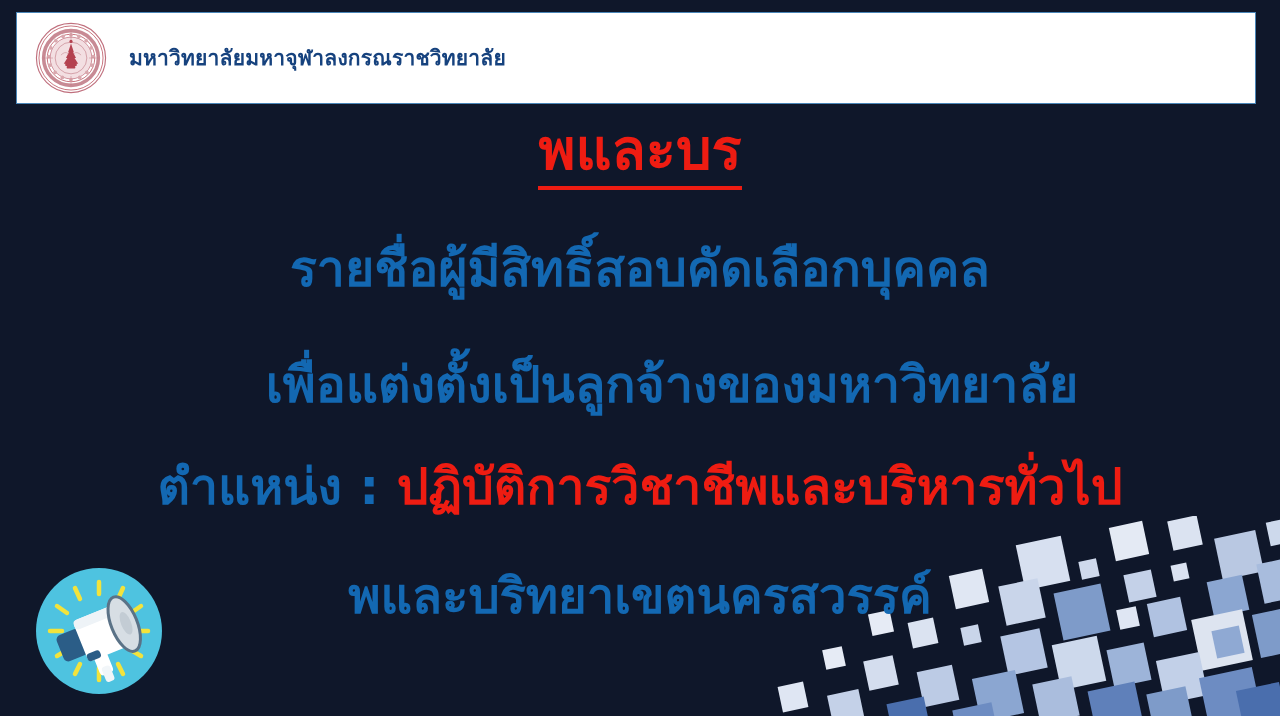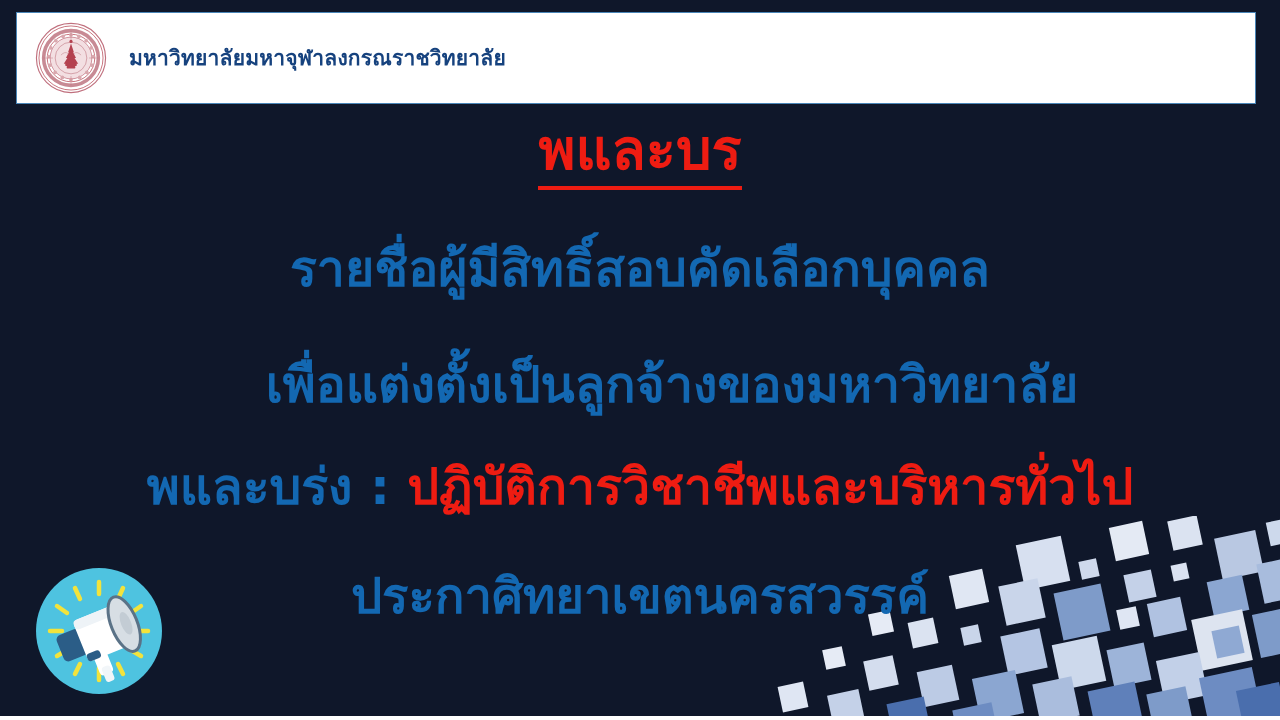--- a/index.html
+++ b/index.html
@@ -234,24 +234,24 @@
 
     <div id="announcement-heading">
       <span class="underlined">พและบร</span>
     </div>
 
     <div class="body-line" id="body-line-1">รายชื่อผู้มีสิทธิ์สอบคัดเลือกบุคคล</div>
 
     <div class="body-line" id="body-line-2">เพื่อแต่งตั้งเป็นลูกจ้างของมหาวิทยาลัย</div>
 
     <div class="body-line" id="body-line-3">
-      <span class="txt-blue">พและบร่ง : </span><span class="txt-red">ปฏิบัติการวิชาชีพและบริหารทั่วไป</span>
-    </div>
-
-    <div class="body-line" id="body-line-4">ประกาศิทยาเขตนครสวรรค์</div>
+      <span class="txt-blue">ตำแหน่ง : </span><span class="txt-red">ปฏิบัติการวิชาชีพและบริหารทั่วไป</span>
+    </div>
+
+    <div class="body-line" id="body-line-4">พและบริทยาเขตนครสวรรค์</div>
   </div>
 
   <div id="megaphone-badge">
     <svg viewBox="0 0 142 142" width="142" height="142" aria-hidden="true">
       <circle cx="71" cy="71" r="63" fill="#4ec3e0"></circle>
       <g stroke="#f2e33c" stroke-width="4.5" stroke-linecap="round">
         <line x1="71" y1="22" x2="71" y2="34"></line>
         <line x1="95" y1="28" x2="90" y2="39"></line>
         <line x1="113" y1="46" x2="103" y2="53"></line>
         <line x1="120" y1="71" x2="108" y2="71"></line>

